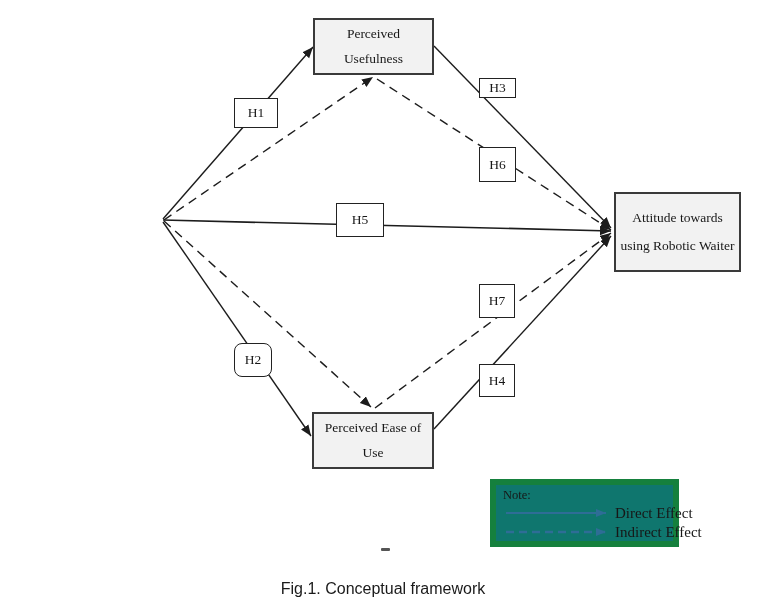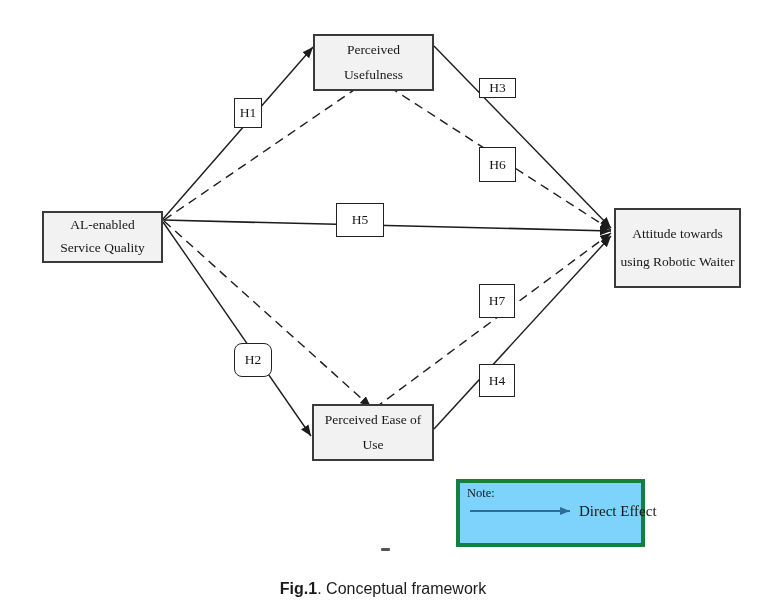--- a/index.html
+++ b/index.html
@@ -10,53 +10,52 @@
   svg.connectors{position:absolute;left:0;top:0;}
   .node{
     position:absolute;
     background:#f2f2f2;
     border:2px solid #3a3a3a;
     box-sizing:border-box;
     display:flex;flex-direction:column;align-items:center;justify-content:center;
     text-align:center;color:#171717;
     font-size:13.5px;line-height:1.85;
     z-index:3;
-    margin-top:16px;
   }
   .hlabel{
     position:absolute;
     background:#ffffff;
     border:1.6px solid #222222;
     box-sizing:border-box;
     display:flex;align-items:center;justify-content:center;
     font-size:13.5px;color:#171717;
     z-index:2;
   }
   .legend{
-    position:absolute;left:456px;top:479px;width:189px;height:68px;
-    background:#7dd3fc;border:4px solid #15803d;box-sizing:border-box;
+    position:absolute;left:490px;top:479px;width:189px;height:68px;
+    background:#0f766e;border:6px solid #15803d;box-sizing:border-box;
     z-index:3;padding:3px 7px 2px 7px;
   }
   .legend-title{font-size:12.5px;color:#171717;line-height:1.25;}
   .legend-row{display:flex;align-items:center;height:19px;}
   .legend-row svg{flex:0 0 auto;}
   .legend-label{
     flex:1 1 auto;text-align:right;font-size:15px;color:#171717;
     white-space:nowrap;
   }
   .stray-dash{
     position:absolute;left:381px;top:548px;width:9px;height:3px;
     background:#555555;border-radius:1px;z-index:1;
   }
   .caption{
     position:absolute;left:0;top:580px;width:766px;text-align:center;
     font-family:"Liberation Sans","DejaVu Sans",sans-serif;
     font-size:16px;color:#1a1a1a;z-index:3;
   }
-  .caption b{font-weight:bold;}
+  .caption b{font-weight:normal;}
 </style>
 </head>
 <body>
 
 <div class="canvas">
 
   <svg class="connectors" width="766" height="612" viewBox="0 0 766 612">
     <defs>
       <marker id="arrB" markerUnits="userSpaceOnUse" markerWidth="12" markerHeight="10" refX="11" refY="4.5" orient="auto">
         <path d="M0,0 L11,4.5 L0,9 z" fill="#1c1c1c"></path>
@@ -68,21 +67,21 @@
     <line x1="163" y1="220" x2="611" y2="231" stroke="#1c1c1c" stroke-width="1.7" marker-end="url(#arrB)"></line>
     <line x1="434" y1="46" x2="611" y2="228" stroke="#1c1c1c" stroke-width="1.4" marker-end="url(#arrB)"></line>
     <line x1="434" y1="429" x2="611" y2="236" stroke="#1c1c1c" stroke-width="1.4" marker-end="url(#arrB)"></line>
 
     <line x1="164" y1="220" x2="373" y2="77" stroke="#1c1c1c" stroke-width="1.4" stroke-dasharray="9 6" marker-end="url(#arrB)"></line>
     <line x1="377" y1="79" x2="611" y2="230" stroke="#1c1c1c" stroke-width="1.4" stroke-dasharray="9 6" marker-end="url(#arrB)"></line>
     <line x1="164" y1="221" x2="371" y2="407" stroke="#1c1c1c" stroke-width="1.4" stroke-dasharray="9 6" marker-end="url(#arrB)"></line>
     <line x1="375" y1="408" x2="611" y2="233" stroke="#1c1c1c" stroke-width="1.4" stroke-dasharray="9 6" marker-end="url(#arrB)"></line>
   </svg>
 
-  <div class="hlabel" style="left:234px;top:98px;width:28px;height:30px;">
+  <div class="hlabel" style="left:234px;top:98px;width:44px;height:30px;">
       <span>H1</span>
     </div>
   <div class="hlabel" style="left:234px;top:343px;width:38px;height:34px;border-radius:8px;">
       <span>H2</span>
     </div>
   <div class="hlabel" style="left:479px;top:78px;width:37px;height:20px;">
       <span>H3</span>
     </div>
   <div class="hlabel" style="left:479px;top:147px;width:37px;height:35px;">
       <span>H6</span>
@@ -90,31 +89,27 @@
   <div class="hlabel" style="left:336px;top:203px;width:48px;height:34px;">
       <span>H5</span>
     </div>
   <div class="hlabel" style="left:479px;top:284px;width:36px;height:34px;">
       <span>H7</span>
     </div>
   <div class="hlabel" style="left:479px;top:364px;width:36px;height:33px;">
       <span>H4</span>
     </div>
 
-  <div class="node" style="left:42px;top:195px;width:121px;height:52px;line-height:1.7;">
-    <span>AL-enabled</span>
-    <span>Service Quality</span>
-  </div>
 
   <div class="node" style="left:313px;top:18px;width:121px;height:57px;line-height:1.85;">
     <span>Perceived</span>
     <span>Usefulness</span>
   </div>
 
-  <div class="node" style="left:312px;top:388px;width:122px;height:57px;line-height:1.85;">
+  <div class="node" style="left:312px;top:412px;width:122px;height:57px;line-height:1.85;">
     <span>Perceived Ease of</span>
     <span>Use</span>
   </div>
 
   <div class="node" style="left:614px;top:192px;width:127px;height:80px;line-height:2.1;text-align:right;">
     <span>Attitude towards</span>
     <span>using Robotic Waiter</span>
   </div>
 
   <div class="legend">
@@ -123,20 +118,31 @@
       <svg width="112" height="12" viewBox="0 0 112 12">
         <defs>
           <marker id="arrBlue1" markerUnits="userSpaceOnUse" markerWidth="12" markerHeight="10" refX="10" refY="4" orient="auto">
             <path d="M0,0 L10,4 L0,8 z" fill="#2e6d96"></path>
           </marker>
         </defs>
         <line x1="3" y1="6" x2="103" y2="6" stroke="#2e6d96" stroke-width="2" marker-end="url(#arrBlue1)"></line>
       </svg>
       <span class="legend-label">Direct Effect</span>
     </div>
+    <div class="legend-row">
+      <svg width="112" height="12" viewBox="0 0 112 12">
+        <defs>
+          <marker id="arrBlue2" markerUnits="userSpaceOnUse" markerWidth="12" markerHeight="10" refX="10" refY="4" orient="auto">
+            <path d="M0,0 L10,4 L0,8 z" fill="#2e6d96"></path>
+          </marker>
+        </defs>
+        <line x1="3" y1="6" x2="103" y2="6" stroke="#2e6d96" stroke-width="2.6" stroke-dasharray="8 5" marker-end="url(#arrBlue2)"></line>
+      </svg>
+      <span class="legend-label">Indirect Effect</span>
+    </div>
   </div>
 
   <div class="stray-dash"></div>
 
   <div class="caption">
     <b>Fig.1</b><span>. Conceptual framework</span>
   </div>
 
 </div>
 

